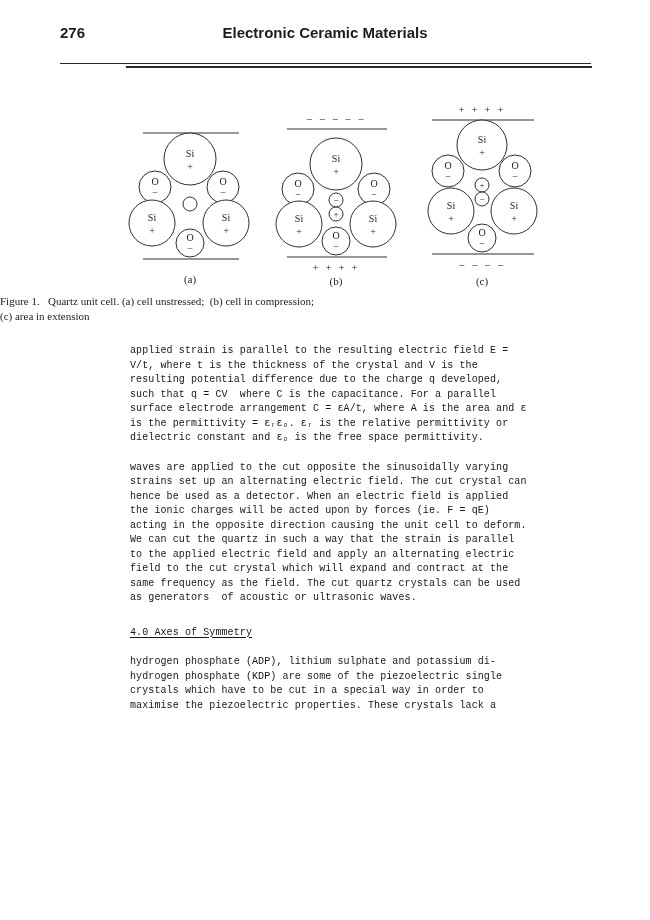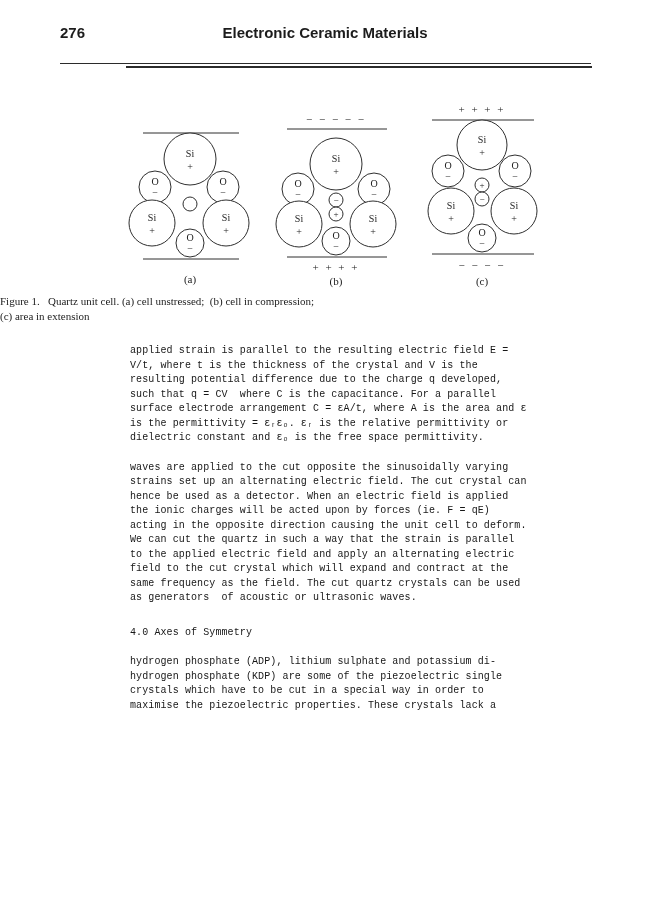--- a/index.html
+++ b/index.html
@@ -39,21 +39,21 @@
 
   .bodytext {
     position:absolute; left:130px; top:344px; width:470px;
     font-family:"Liberation Mono","DejaVu Sans Mono","DejaVu Sans",monospace;
     font-size:10px; line-height:14.5px; letter-spacing:0.1px; color:#161616;
   }
   .para { margin:0 0 15px 0; }
   .bodyline { white-space:pre; }
   .heading {
     margin:20px 0 15px 0; white-space:pre;
-    text-underline-offset:2px;
+    text-decoration:underline; text-underline-offset:2px;
   }
 </style>
 </head>
 <body>
 
 <div class="page">
 
   <span class="pagenum">276</span>
   <div class="htitle">Electronic Ceramic Materials</div>
   <div class="rule1"></div>

